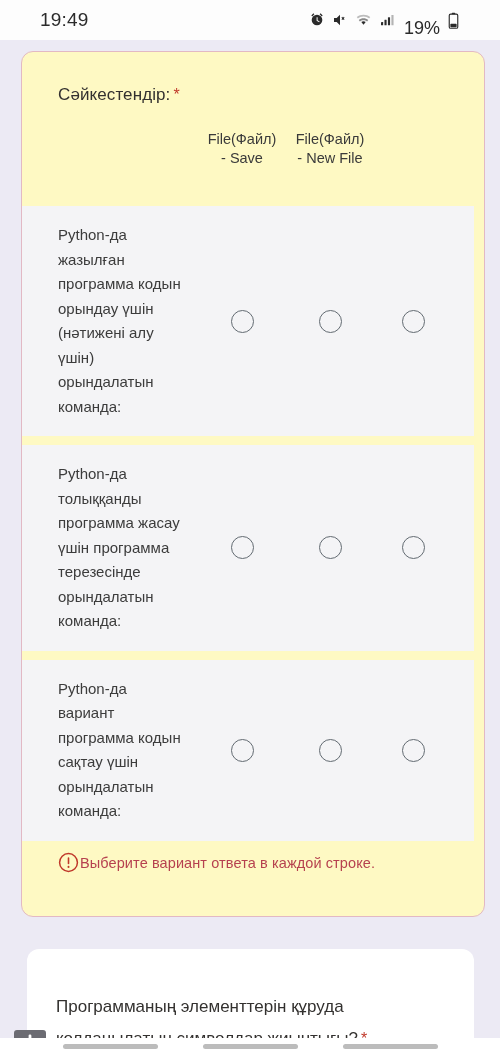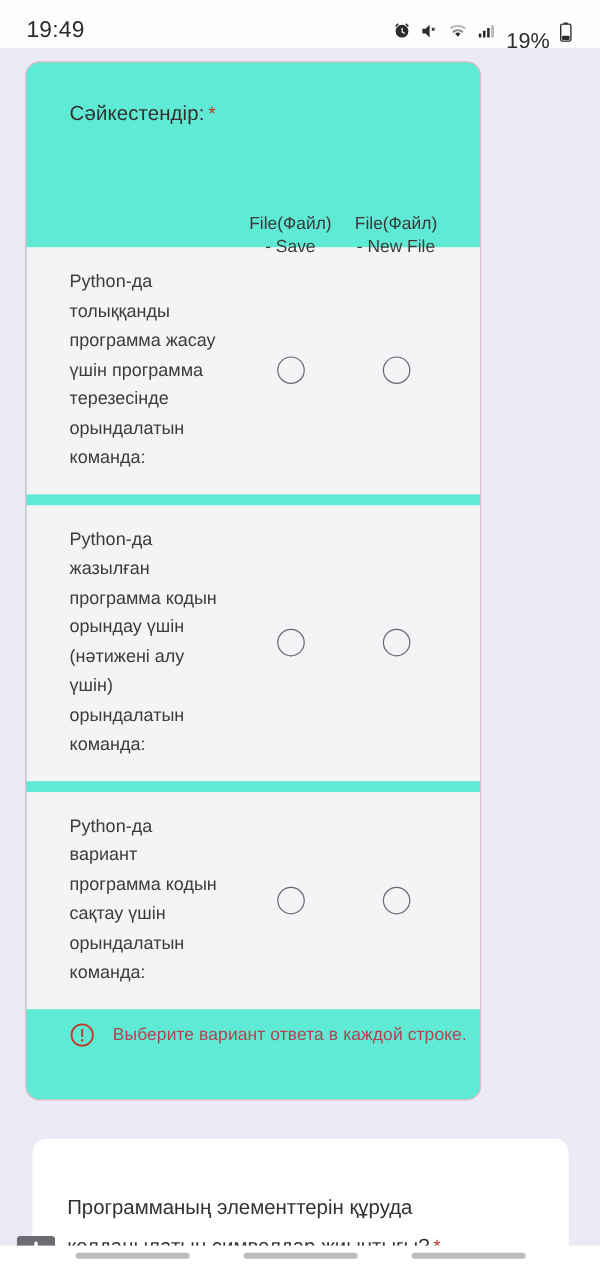--- a/index.html
+++ b/index.html
@@ -19,26 +19,26 @@
     width: 500px;
     height: 1055px;
     background: #eceaf4;
   }
 
   
   .statusbar {
     position: absolute;
     top: 0; left: 0;
     width: 500px;
-    height: 52px;
+    height: 40px;
     background: #fdfdfd;
     display: flex;
     align-items: center;
     justify-content: space-between;
-    padding: 0 22px;
+    padding: 0 40px;
     box-sizing: border-box;
   }
   .status-time {
     font-size: 19px;
     color: #2b2b2b;
     letter-spacing: 0.2px;
   }
   .status-right {
     display: flex;
     align-items: center;
@@ -63,23 +63,23 @@
     width: 500px;
     height: 1015px;
     background: #eceaf4;
   }
 
   
   .card-error {
     position: absolute;
     top: 11px;
     left: 21px;
-    width: 380px;
+    width: 464px;
     height: 866px;
-    background: #5eead4;
+    background: #fef9c3;
     border: 1px solid #e2b9c4;
     border-radius: 12px;
     box-sizing: border-box;
     overflow: hidden;
   }
   .q-title {
     position: absolute;
     top: 33px;
     left: 36px;
     font-size: 17px;
@@ -104,21 +104,20 @@
     align-items: flex-start;
     height: 76px;
   }
   .head-spacer { width: 176px; flex: 0 0 176px; }
   .head-cell {
     flex: 0 0 71px;
     text-align: center;
     font-size: 14.5px;
     line-height: 19px;
     color: #3a3a3a;
-    margin-top: 48px;
   }
   .head-cell.c1 { flex: 0 0 88px; }
   .head-cell.c2 { flex: 0 0 88px; }
   .head-cell.c3 { flex: 0 0 78px; }
 
   .grid-row {
     display: flex;
     align-items: stretch;
     background: #f4f4f6;
     margin-bottom: 9px;
@@ -155,21 +154,21 @@
     cursor: pointer;
   }
 
   
   .err-line {
     position: absolute;
     left: 36px;
     top: 800px;
     display: flex;
     align-items: center;
-    gap: 15px;
+    gap: 1px;
   }
   .err-icon {
     width: 21px;
     height: 21px;
     flex: 0 0 21px;
     display: block;
   }
   .err-text {
     font-size: 14.5px;
     color: #b6414f;
@@ -290,36 +289,36 @@
             <div>File(Файл)</div>
             <div>- Save</div>
           </div>
           <div class="head-cell c2">
             <div>File(Файл)</div>
             <div>- New File</div>
           </div>
         </div>
 
         <div class="grid-row">
-          <div class="row-label">Python-да толыққанды программа жасау үшін программа терезесінде орындалатын команда:</div>
+          <div class="row-label">Python-да жазылған программа кодын орындау үшін (нәтижені алу үшін) орындалатын команда:</div>
           <div class="row-opts">
             <div class="opt-cell c1">
               <span class="radio"></span>
             </div>
             <div class="opt-cell c2">
               <span class="radio"></span>
             </div>
             <div class="opt-cell c3">
               <span class="radio"></span>
             </div>
           </div>
         </div>
 
         <div class="grid-row">
-          <div class="row-label">Python-да жазылған программа кодын орындау үшін (нәтижені алу үшін) орындалатын команда:</div>
+          <div class="row-label">Python-да толыққанды программа жасау үшін программа терезесінде орындалатын команда:</div>
           <div class="row-opts">
             <div class="opt-cell c1">
               <span class="radio"></span>
             </div>
             <div class="opt-cell c2">
               <span class="radio"></span>
             </div>
             <div class="opt-cell c3">
               <span class="radio"></span>
             </div>

